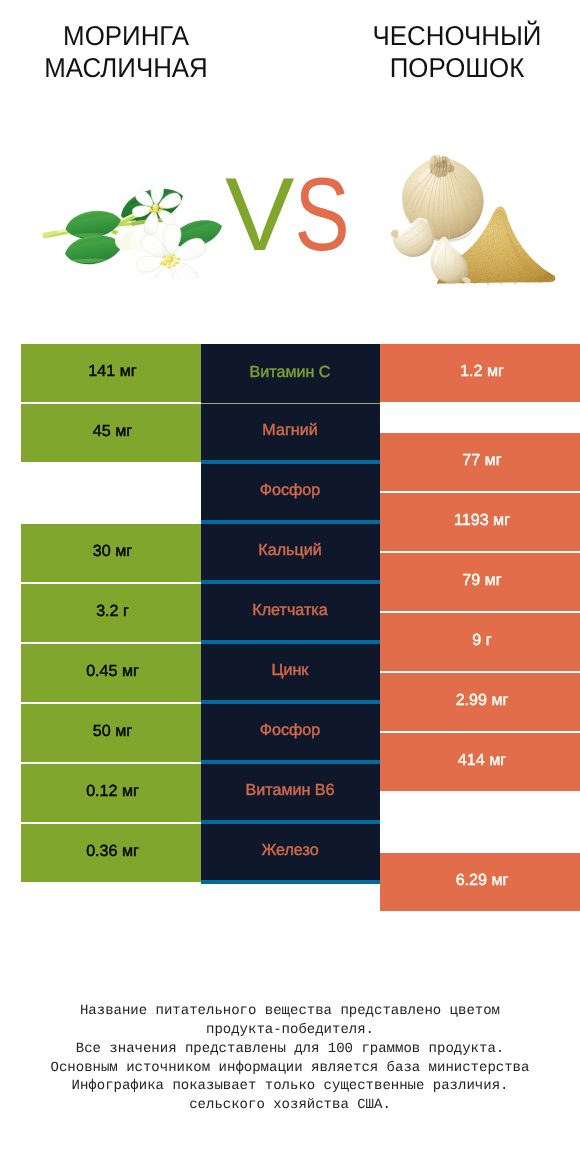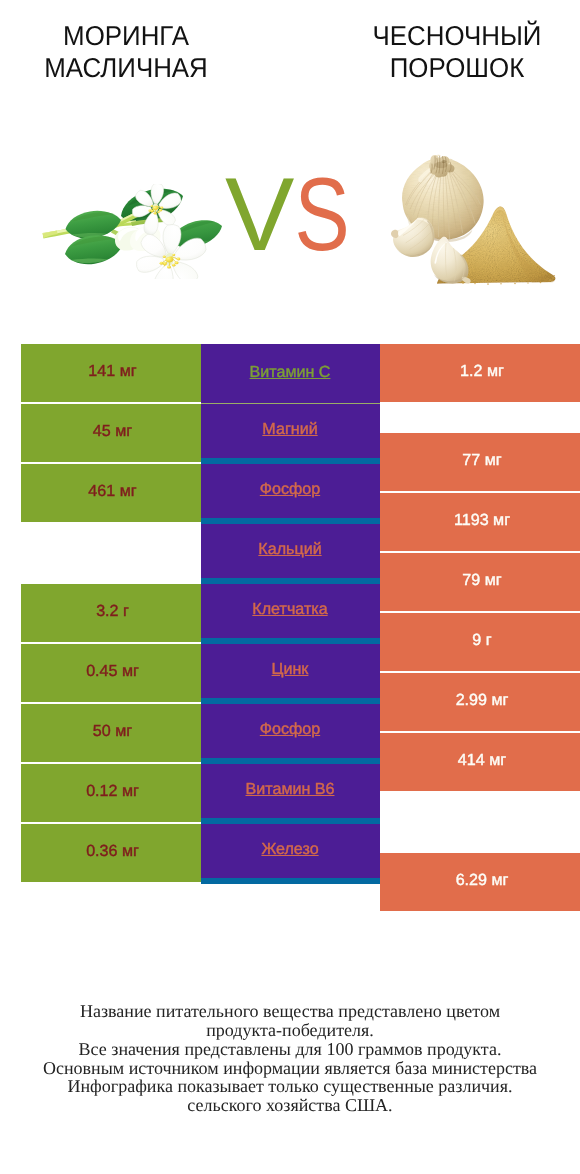--- a/index.html
+++ b/index.html
@@ -19,33 +19,33 @@
   .hero{position:absolute;left:0;top:118px;width:580px;height:215px;}
   .heroimg{position:absolute;}
   .vsbox{position:absolute;left:225px;top:42px;width:140px;height:120px;}
 
   
   .table{position:absolute;left:21px;top:343.5px;width:538px;}
   .row{position:relative;height:58px;margin-bottom:2px;}
   .cell{position:absolute;top:0;height:58px;box-sizing:border-box;opacity:0.999;
         display:flex;align-items:center;justify-content:center;padding-bottom:2px;
         font-size:16.1px;font-weight:normal;letter-spacing:0px;-webkit-text-stroke:0.42px currentColor;}
-  .cL{left:0;width:183px;color:#7f1d1d;}
-  .cM{left:179.5px;width:179px;background:#4c1d95;height:60px;text-decoration:underline;}
+  .cL{left:0;width:183px;color:#000000;}
+  .cM{left:179.5px;width:179px;background:#0f172a;height:60px;}
   .cR{left:358.5px;width:205px;color:#fdfdf7;}
   .row.w-left  .cL{background:#80a62e;}
   .row.w-left  .cR{background:#e16d4b;}
   .row.w-right .cL{background:#80a62e;}
   .row.w-right .cR{background:#e16d4b;margin-top:29px;}
   .row.w-left  .cM{color:#7c9f35;border-bottom:1px solid #9aae66;}
-  .row.w-right .cM{color:#d2694a;border-bottom:6px solid #0369a1;}
+  .row.w-right .cM{color:#d2694a;border-bottom:4px solid #0369a1;}
 
   
   .foot{position:absolute;opacity:0.999;left:0;top:1002px;width:580px;text-align:center;
-        font-family:Liberation Serif, serif;font-size:18px;line-height:18.85px;color:#232323;}
+        font-family:Liberation Mono, monospace;font-size:14px;line-height:18.85px;color:#232323;}
   .foot div{white-space:nowrap;}
 </style>
 </head>
 <body>
 
 <div class="page">
 
   <div class="title left">
     <div>МОРИНГА</div>
     <div>МАСЛИЧНАЯ</div>
@@ -413,25 +413,25 @@
         <div class="cell cL">141 мг</div>
         <div class="cell cM">Витамин С</div>
         <div class="cell cR">1.2 мг</div>
       </div>
       <div class="row w-right">
         <div class="cell cL">45 мг</div>
         <div class="cell cM">Магний</div>
         <div class="cell cR">77 мг</div>
       </div>
       <div class="row w-right">
-        <div class="cell cL">461 мг</div>
         <div class="cell cM">Фосфор</div>
         <div class="cell cR">1193 мг</div>
       </div>
       <div class="row w-right">
+        <div class="cell cL">30 мг</div>
         <div class="cell cM">Кальций</div>
         <div class="cell cR">79 мг</div>
       </div>
       <div class="row w-right">
         <div class="cell cL">3.2 г</div>
         <div class="cell cM">Клетчатка</div>
         <div class="cell cR">9 г</div>
       </div>
       <div class="row w-right">
         <div class="cell cL">0.45 мг</div>

